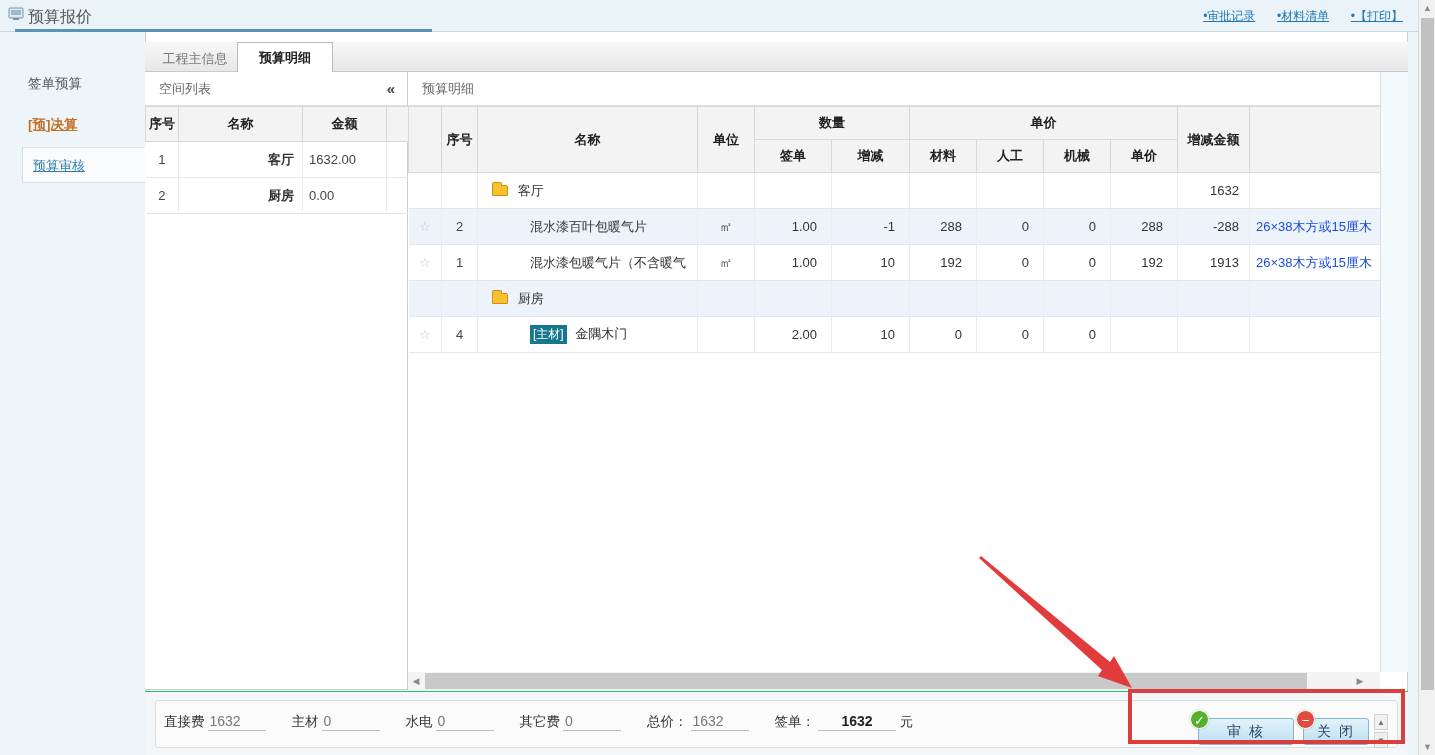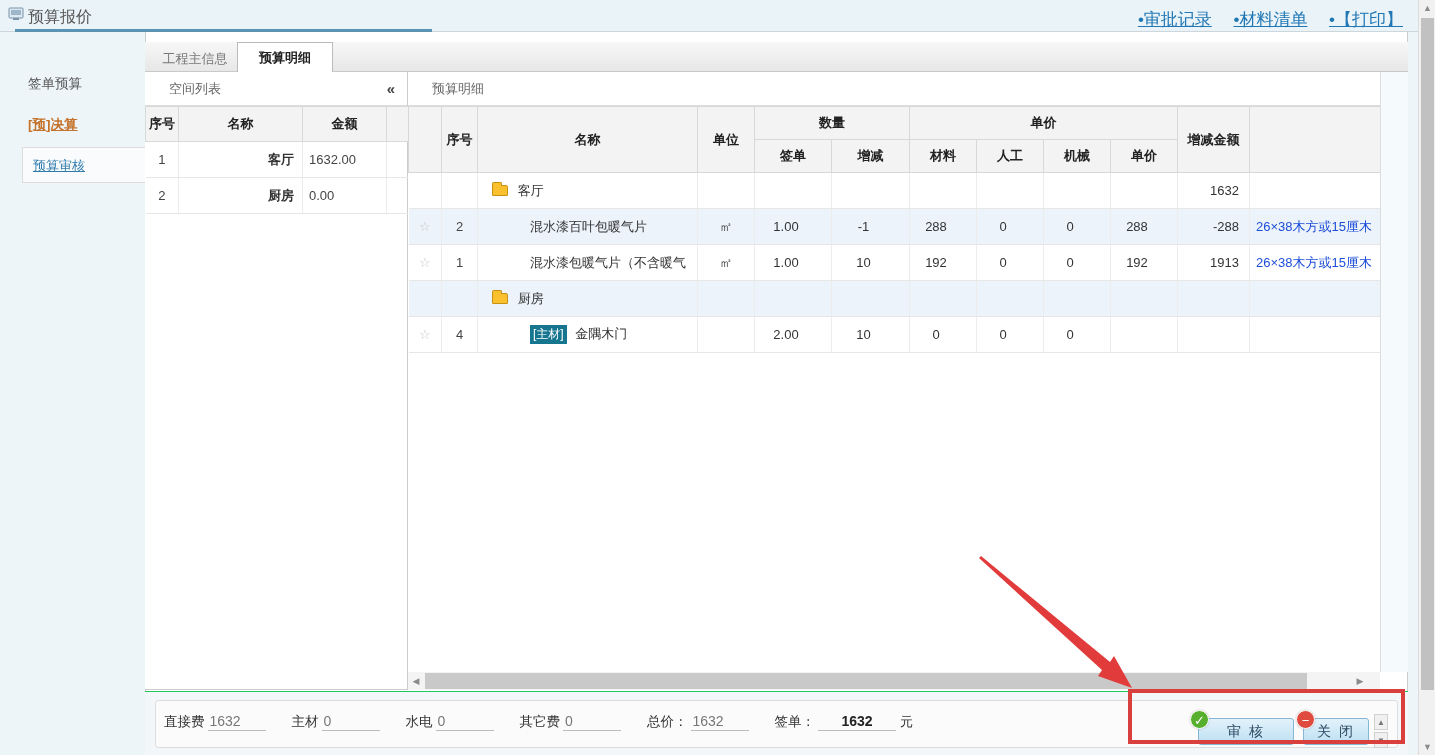--- a/index.html
+++ b/index.html
@@ -7,21 +7,21 @@
   body { font-family:"Liberation Sans","DejaVu Sans",sans-serif; font-size:13px; color:#333;
          background:#eef5f9; position:relative; }
 
   
   .topbar { position:absolute; left:0; top:0; width:1435px; height:32px;
             background:#e9f3f8; border-bottom:1px solid #ccd6db; }
   .app-title { position:absolute; left:28px; top:7px; font-size:16px; color:#555; }
   .app-icon { position:absolute; left:8px; top:7px; width:16px; height:14px; }
   .accent-line { position:absolute; left:15px; top:29px; width:417px; height:3px; background:#5b93b5; }
   .top-links { position:absolute; right:32px; top:8px; }
-  .top-link { color:#2077b4; text-decoration:underline; font-size:17px; margin-left:18px; cursor:pointer; }
+  .top-link { color:#2077b4; text-decoration:underline; font-size:12px; margin-left:18px; cursor:pointer; }
 
   
   .sidebar { position:absolute; left:0; top:32px; width:145px; height:723px; background:#eef5f9; }
   .side-item { position:absolute; left:28px; font-size:13.5px; }
   .side-plain { color:#555; }
   .side-orange { color:#c4732c; text-decoration:underline; cursor:pointer;font-weight:bold; }
   .side-selected-box { position:absolute; left:22px; top:147px; width:123px; height:36px;
                        background:#fafbfc; border:1px solid #ddd; border-right:none; }
   .side-blue { color:#2e7bac; text-decoration:underline; cursor:pointer; position:absolute; left:10px; top:9px; }
 
@@ -35,38 +35,38 @@
   .tab { position:absolute; top:45px; height:27px; line-height:27px; text-align:center;
          font-size:13px; color:#777; cursor:pointer; }
   .tab-inactive { left:155px; width:80px; }
   .tab-active { left:237px; top:42px; width:96px; height:31px; line-height:30px; background:#fff;
                 border:1px solid #bbb; border-bottom:none; font-weight:bold; color:#222; }
 
   
   .space-panel { position:absolute; left:145px; top:72px; width:263px; height:618px;
                  background:#fff; border-right:1px solid #ccc; border-bottom:1px solid #ccc; }
   .panel-titlebar { height:34px; line-height:33px; border-bottom:1px solid #ddd; color:#666;
-                    padding-left:24px; position:relative; font-size:13px; }
+                    padding-left:14px; position:relative; font-size:13px; }
   .collapse-ico { position:absolute; right:12px; top:0; color:#444; font-weight:bold; font-size:15px; cursor:pointer; }
   table.grid { border-collapse:collapse; table-layout:fixed; }
   .grid th { background:#f3f3f3; border:1px solid #d8d8d8; font-size:13px; color:#222; font-weight:bold; }
   .grid td { border-right:1px solid #ececec; border-bottom:1px solid #e6e6e6; font-size:13px; height:36px; overflow:hidden; white-space:nowrap; }
   .space-table { width:263px; }
   .space-table th { height:35px; }
   .s-seq { text-align:center; color:#444; }
   .s-name { text-align:right; font-weight:bold; padding-right:8px; }
   .s-amt { text-align:left; padding-left:6px; color:#444; }
   .row-total td { background:#fbdf84; font-weight:bold; color:#222; border-bottom:1px solid #e8c96a; }
 
   
   .detail-panel { position:absolute; left:408px; top:72px; width:972px; height:618px; background:#fff; }
   .detail-clip { position:absolute; left:0; top:34px; width:972px; height:566px; overflow:hidden; }
   .detail-table { width:1001px; }
   .detail-table th { height:33px; }
-  .num { text-align:center; padding-right:14px; color:#333; }
+  .num { text-align:right; padding-right:14px; color:#333; }
   .c-star { text-align:center; color:#c6c6c6; font-size:16px; cursor:pointer; }
   .c-seq { text-align:center; color:#444; }
   .c-name { padding-left:52px; }
   .c-name-folder { padding-left:14px; }
   .c-unit { text-align:center; color:#444; }
   .c-chg { text-align:right; padding-right:10px; }
   .c-rem { padding-left:6px; color:#1d4ed8; }
   .row-alt td { background:#edf3fb; }
   .folder-ico { display:inline-block; width:16px; height:11px; background:#fbc02d;
                 border:1px solid #c79112; border-radius:2px 2px 1px 1px; position:relative;

